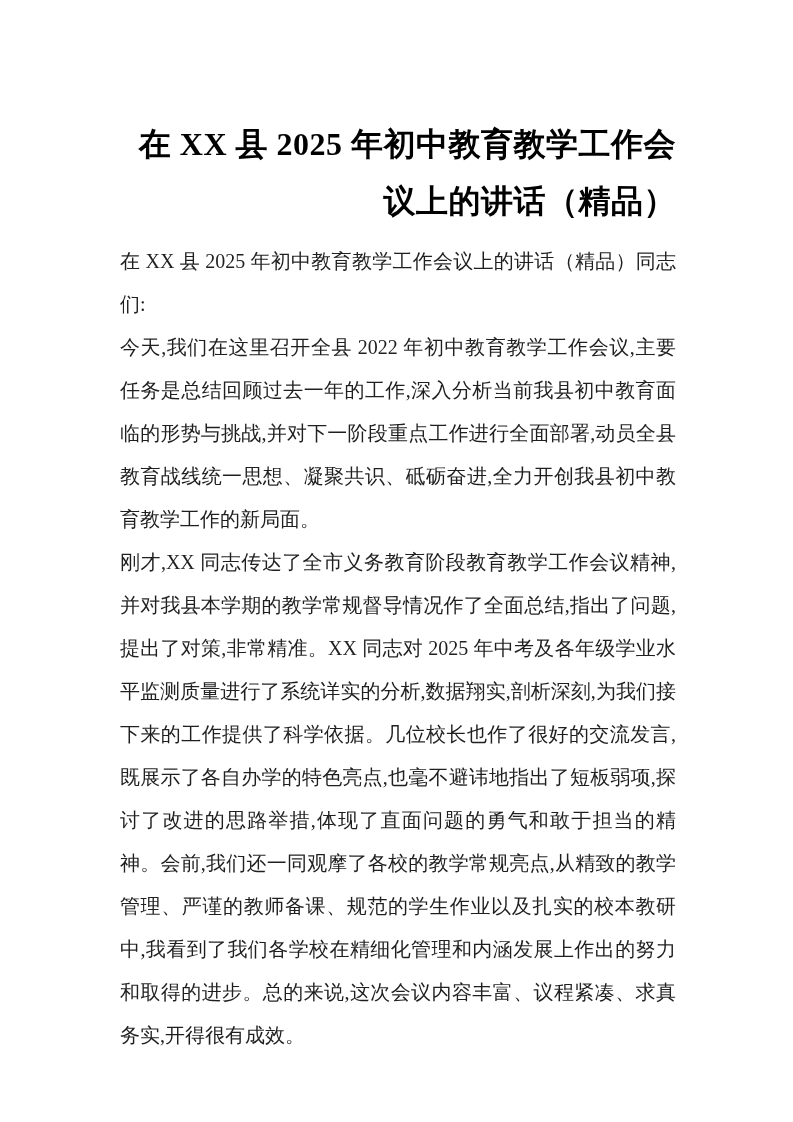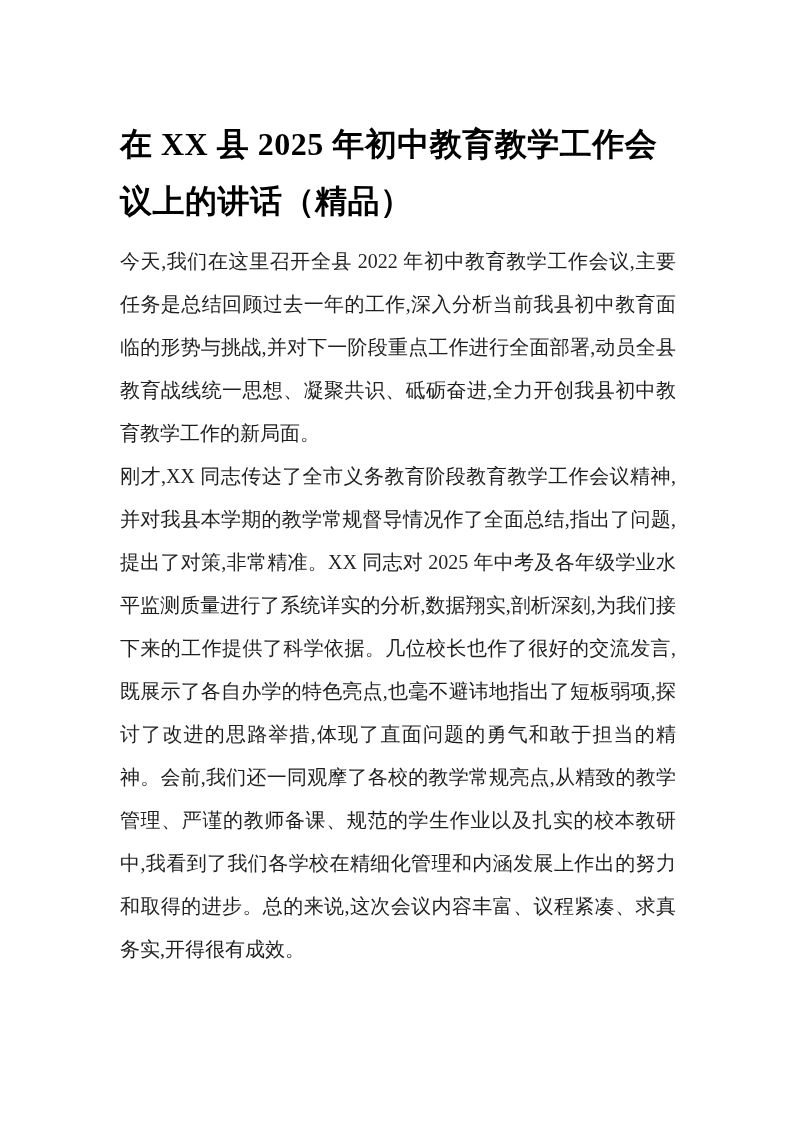--- a/index.html
+++ b/index.html
@@ -21,21 +21,21 @@
     padding: 116px 117px 60px 120px;
     overflow: hidden;
   }
   .doc-title {
     margin: 0;
     font-family: "Liberation Serif", serif;
     font-size: 32px;
     font-weight: 700;
     color: #000000;
     line-height: 57px;
-    text-align: left;
+    text-align: right;
     letter-spacing: 0.5px;
   }
   .doc-body {
     margin-top: 10px;
   }
   .paragraph {
     margin: 0;
     font-family: "Liberation Serif", serif;
     font-size: 20px;
     font-weight: 400;
@@ -45,16 +45,17 @@
     text-justify: inter-ideograph;
     word-break: break-all;
   }
 </style>
 </head>
 <body>
 
 <div class="page">
   <h1 class="doc-title">在 XX 县 2025 年初中教育教学工作会议上的讲话（精品）</h1>
   <div class="doc-body">
+    <p class="paragraph">在 XX 县 2025 年初中教育教学工作会议上的讲话（精品）同志们:</p>
     <p class="paragraph">今天,我们在这里召开全县 2022 年初中教育教学工作会议,主要任务是总结回顾过去一年的工作,深入分析当前我县初中教育面临的形势与挑战,并对下一阶段重点工作进行全面部署,动员全县教育战线统一思想、凝聚共识、砥砺奋进,全力开创我县初中教育教学工作的新局面。</p>
     <p class="paragraph">刚才,XX 同志传达了全市义务教育阶段教育教学工作会议精神,并对我县本学期的教学常规督导情况作了全面总结,指出了问题,提出了对策,非常精准。XX 同志对 2025 年中考及各年级学业水平监测质量进行了系统详实的分析,数据翔实,剖析深刻,为我们接下来的工作提供了科学依据。几位校长也作了很好的交流发言,既展示了各自办学的特色亮点,也毫不避讳地指出了短板弱项,探讨了改进的思路举措,体现了直面问题的勇气和敢于担当的精神。会前,我们还一同观摩了各校的教学常规亮点,从精致的教学管理、严谨的教师备课、规范的学生作业以及扎实的校本教研中,我看到了我们各学校在精细化管理和内涵发展上作出的努力和取得的进步。总的来说,这次会议内容丰富、议程紧凑、求真务实,开得很有成效。</p>
   </div>
 </div>
 
 </body></html>

